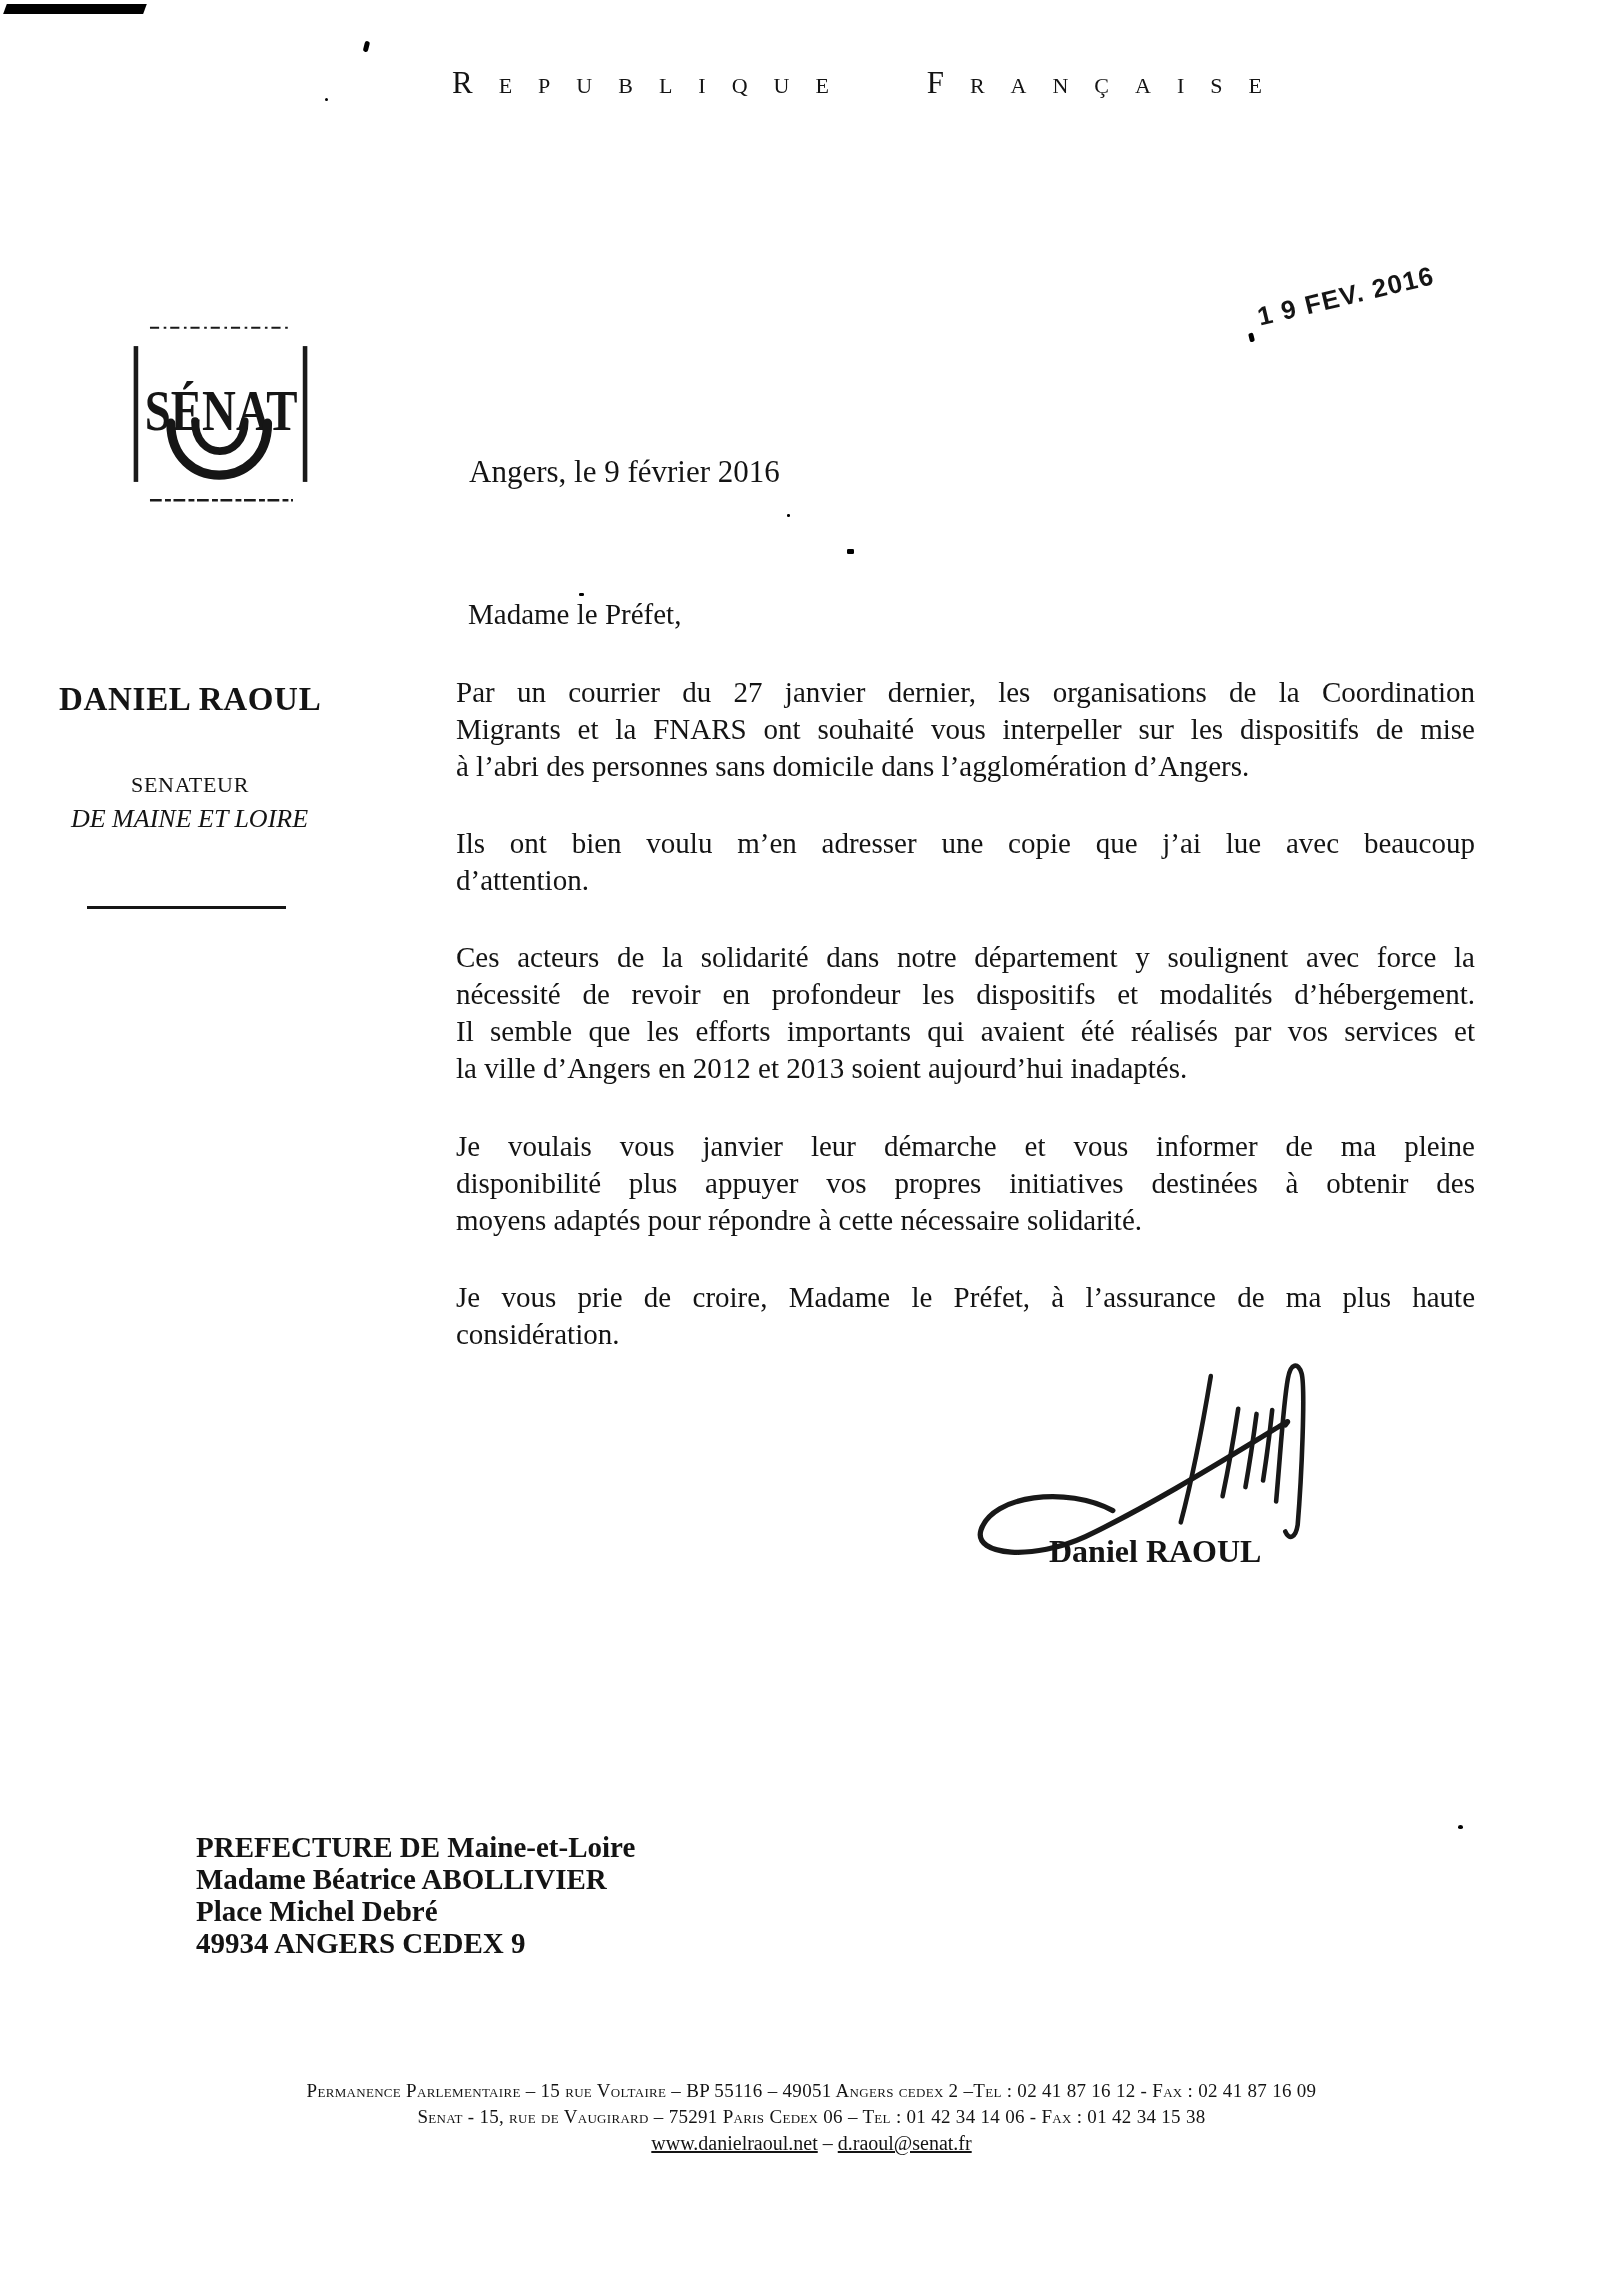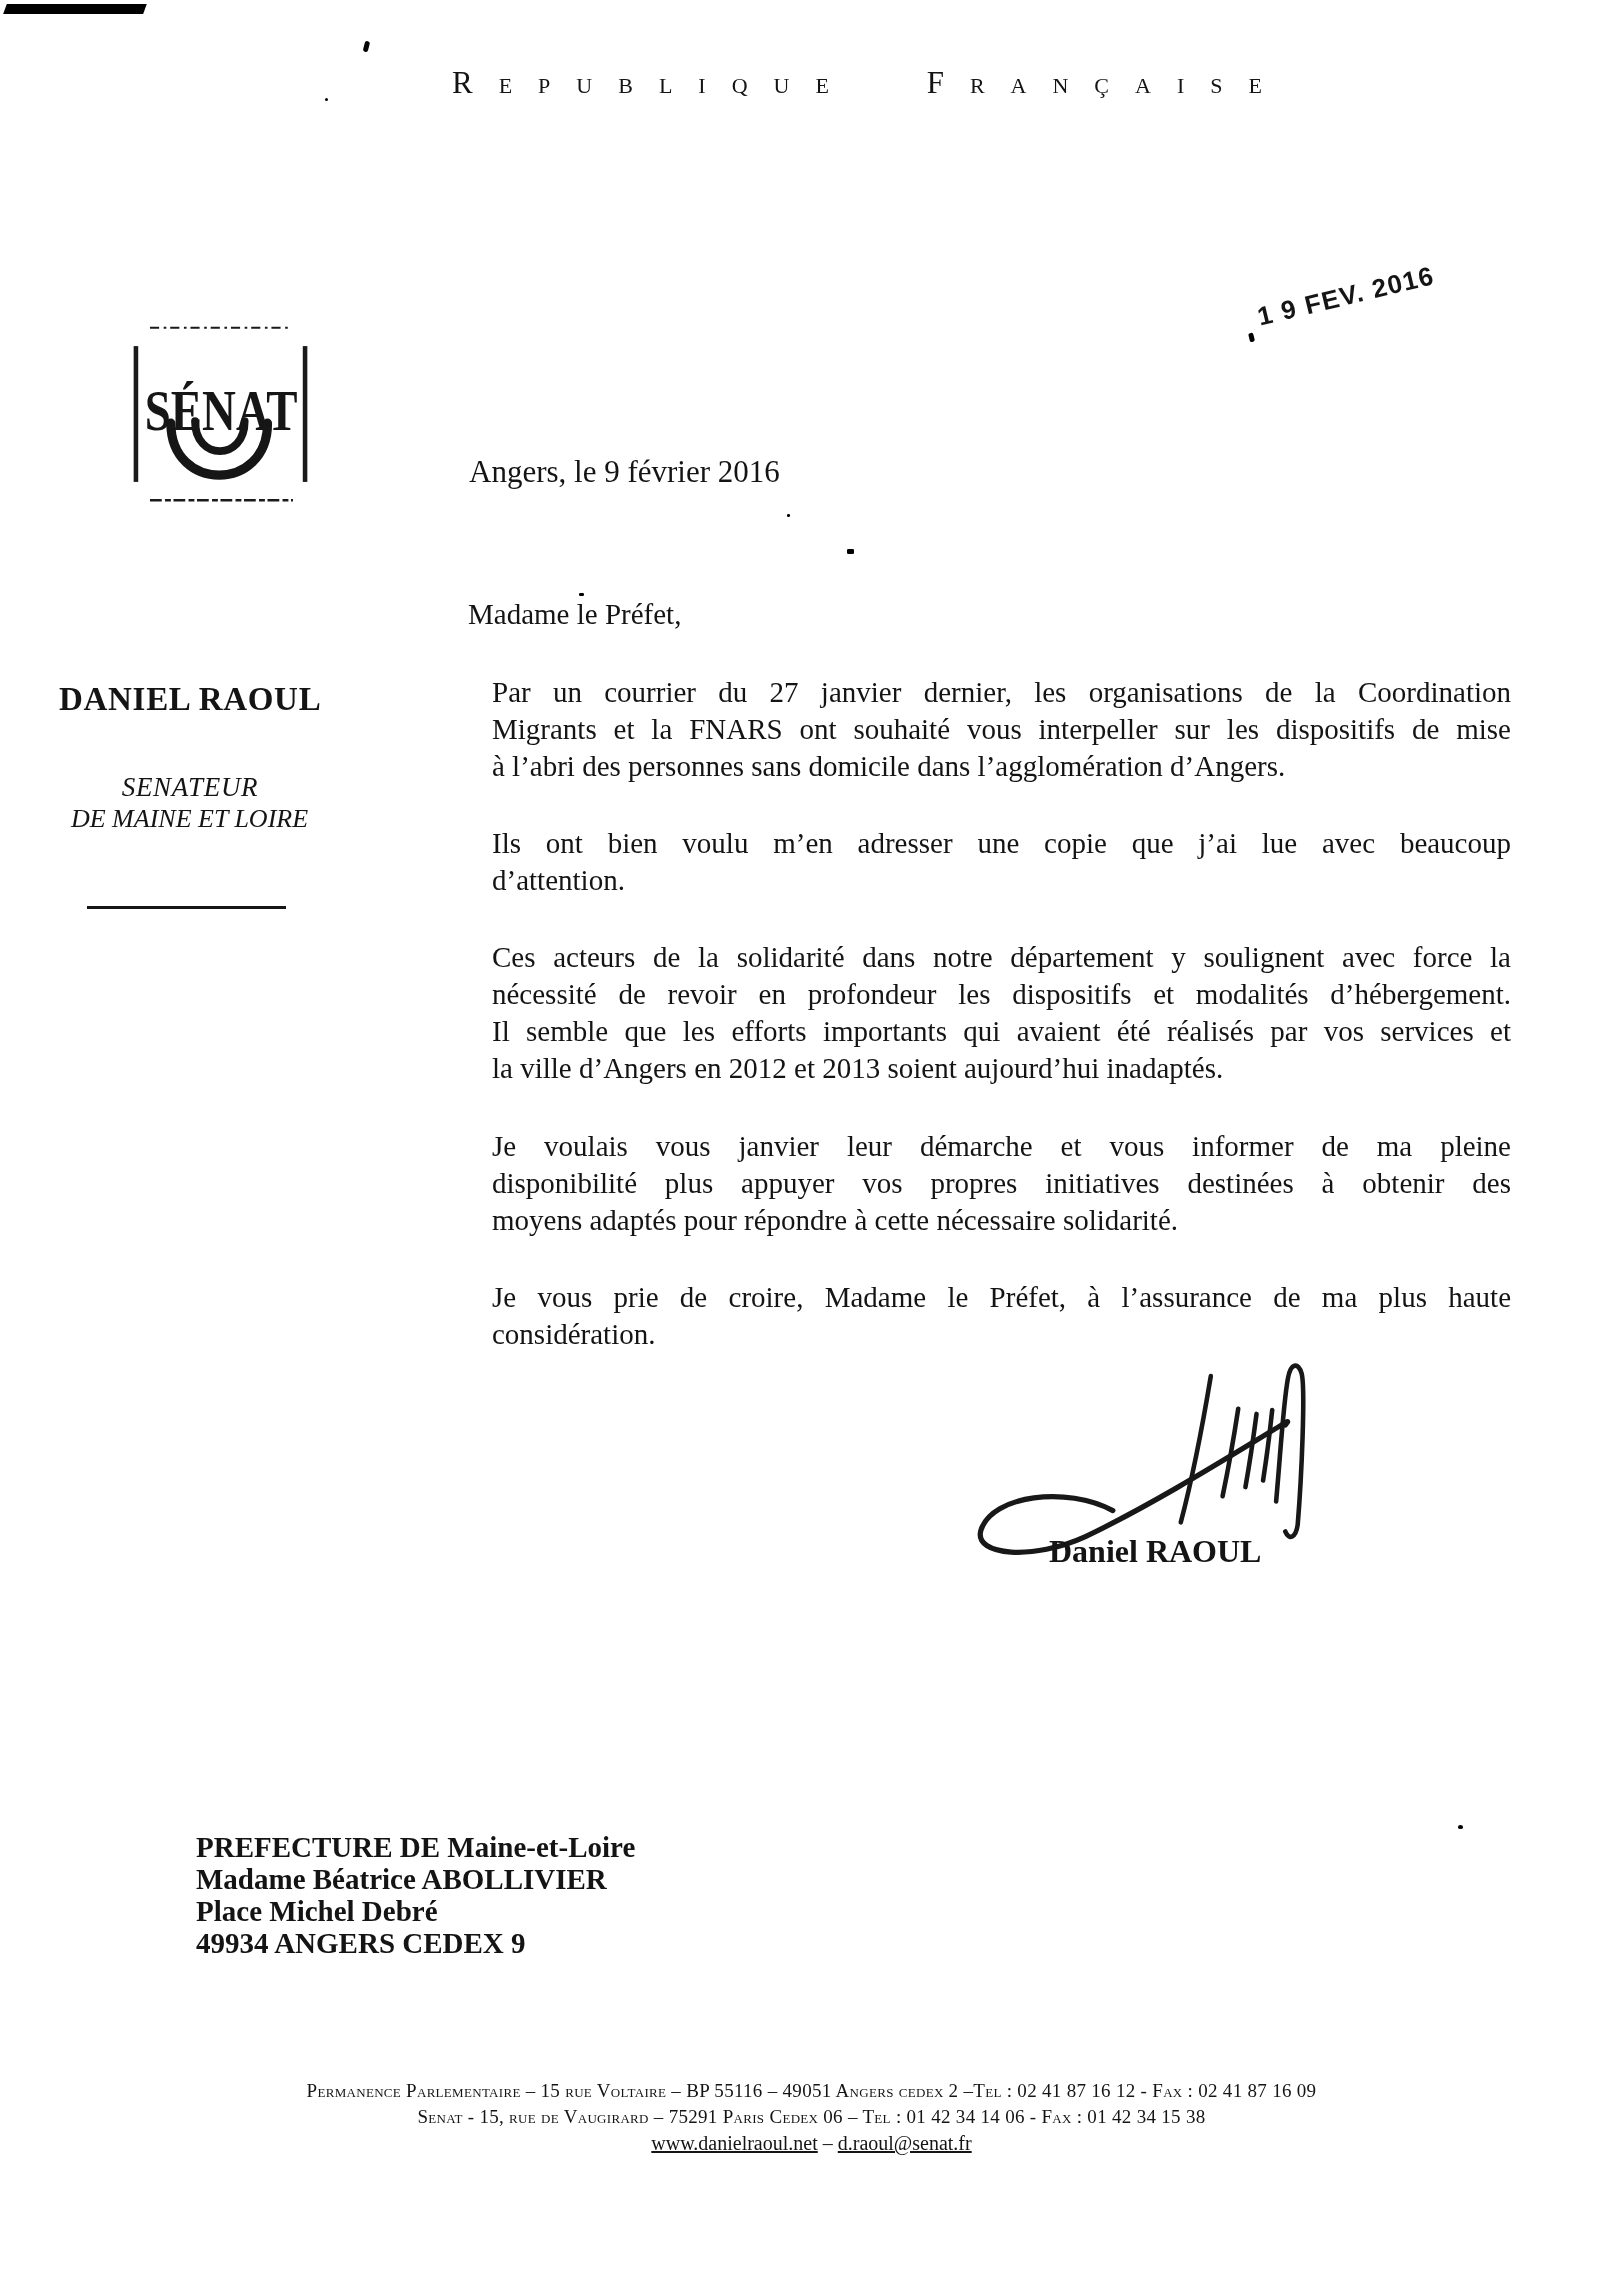--- a/index.html
+++ b/index.html
@@ -22,31 +22,31 @@
   }
   
   .logo { position:absolute; left:133px; top:325px; width:175px; height:178px; }
   
   .sender-name {
     position:absolute; left:59px; top:681px; width:262px; text-align:center;
     font-size:33px; font-weight:bold; letter-spacing:0.7px; white-space:nowrap;
   }
   .sender-title {
     position:absolute; left:59px; top:772px; width:262px; text-align:center;
-    font-size:27px; font-style:italic; letter-spacing:0.7px;
+    font-size:22px; letter-spacing:0.7px;
   }
   .sender-region {
     position:absolute; left:39px; top:804px; width:301px; text-align:center;
     font-size:26px; font-style:italic; white-space:nowrap;
   }
   .sender-divider { position:absolute; left:87px; top:906px; width:199px; height:3.3px; background:#161616; }
   
   .place-date { position:absolute; left:469px; top:454px; font-size:31px; white-space:nowrap; }
   .salutation { position:absolute; left:468px; top:598px; font-size:29px; white-space:nowrap; }
-  .para { position:absolute; left:492px; width:1019px; font-size:29px; line-height:37px; }
+  .para { position:absolute; left:456px; width:1019px; font-size:29px; line-height:37px; }
   .para .jl { text-align:justify; text-align-last:justify; }
   .para .ll { text-align:left; }
   .p1 { top:674px; } .p2 { top:825px; } .p3 { top:939px; } .p4 { top:1128px; } .p5 { top:1279px; }
   
   .signature-svg { position:absolute; left:962px; top:1346px; }
   .signature-name { position:absolute; left:1049px; top:1533px; font-size:32px; font-weight:bold; white-space:nowrap; }
   
   .recipient { position:absolute; left:196px; top:1831px; font-size:29px; font-weight:bold; line-height:32px; }
   
   .footer {

